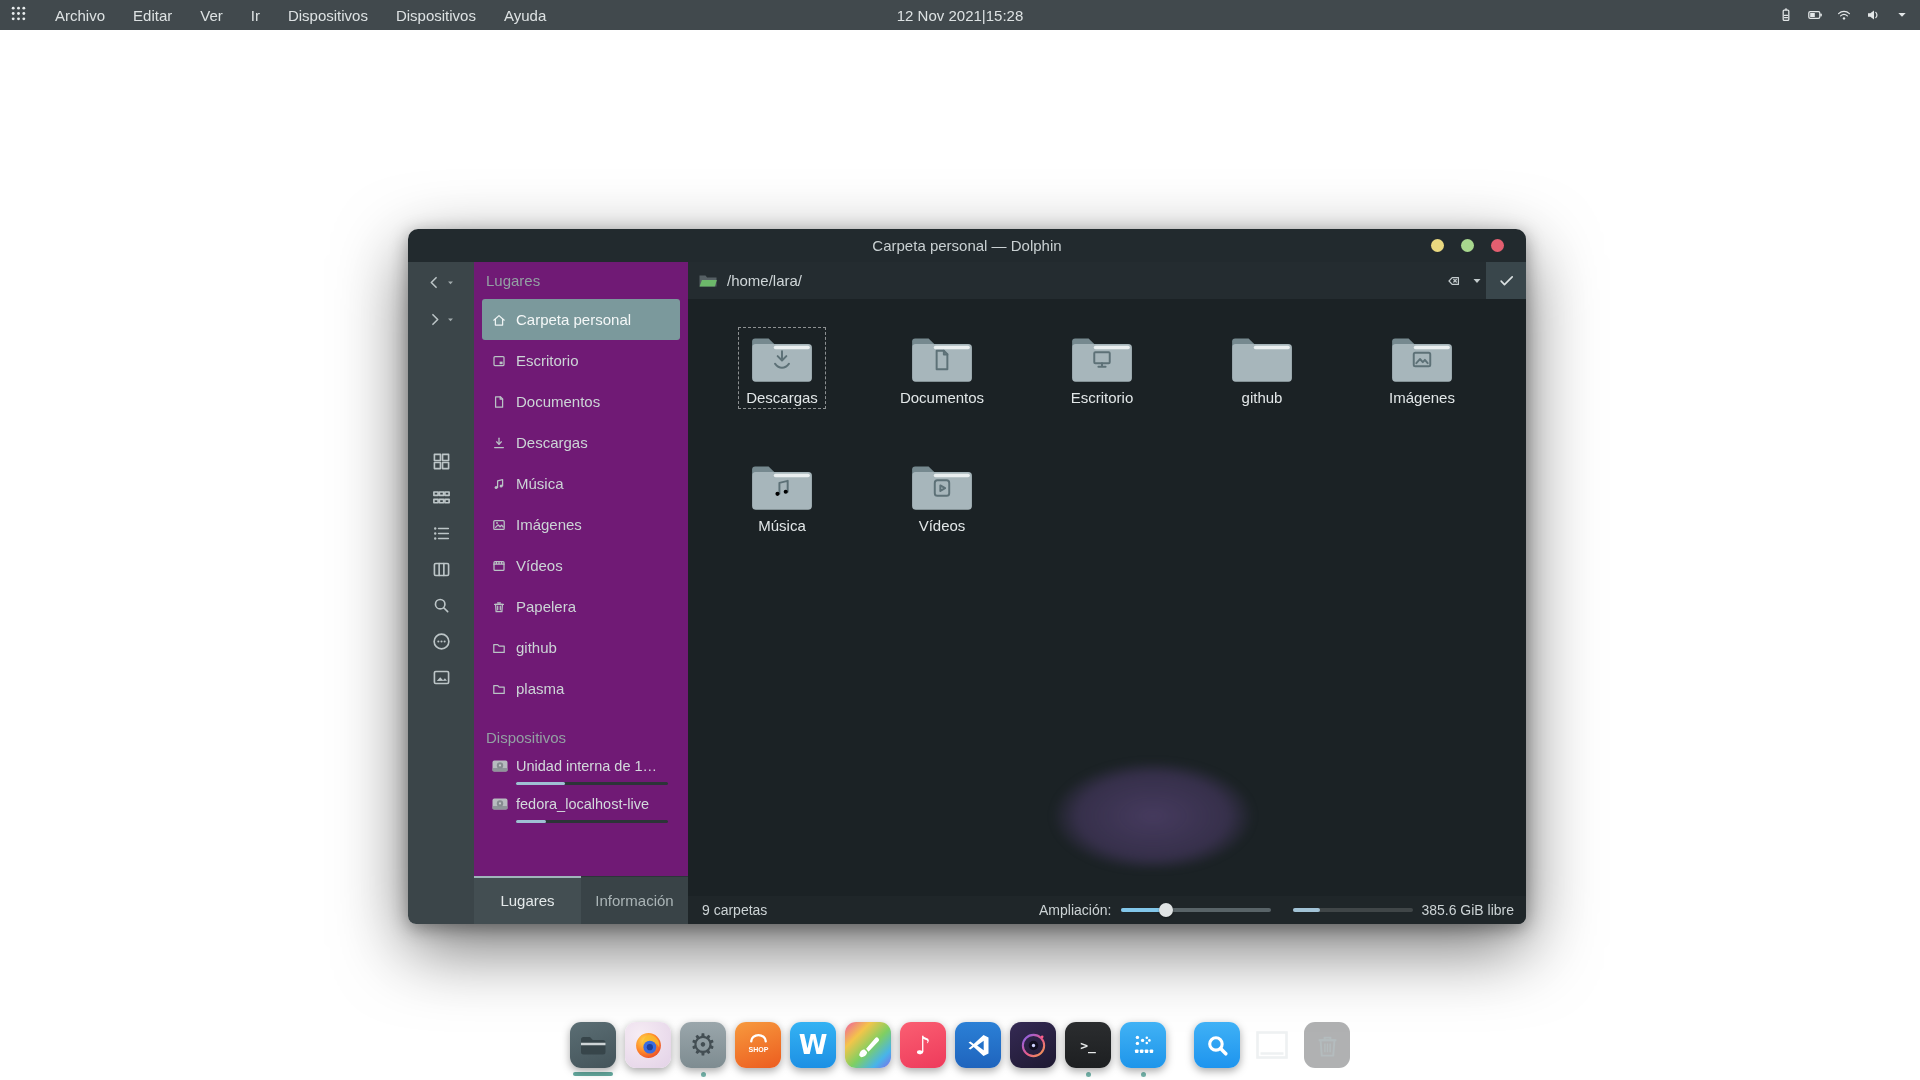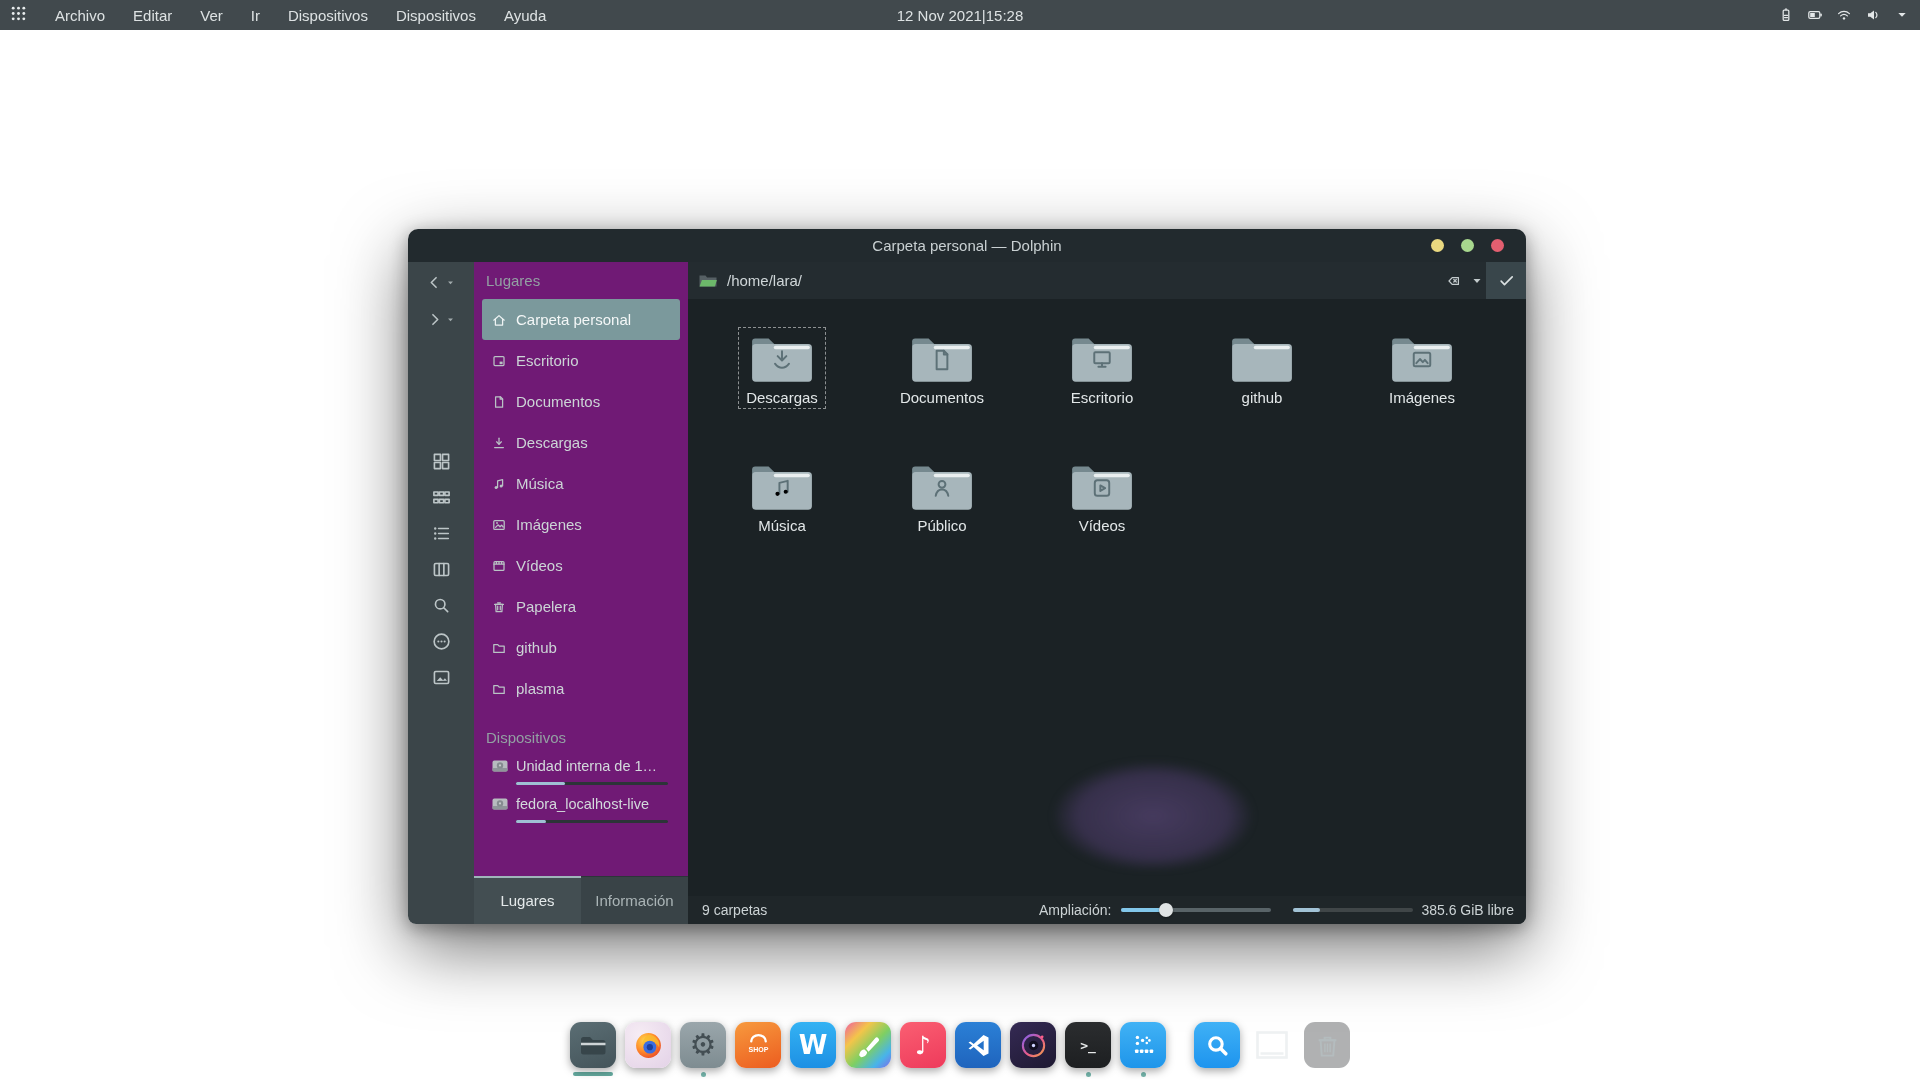--- a/index.html
+++ b/index.html
@@ -504,34 +504,20 @@
                 <div class="flabel">Música</div>
               </div>
             </div>
             <div class="fcell">
               <div class="fbox">
                 <svg width="66" height="54" viewBox="0 0 64 52">
                   <path d="M3 15V10q0-3 3-3h13l6 6z" fill="#76898f"></path>
                   <rect x="3" y="12.5" width="58" height="36.5" rx="3.5" fill="#a7b6bb"></rect>
                   <rect x="24" y="14" width="35" height="3.4" rx="1.7" fill="#f0f4f4" opacity=".92"></rect>
                   <g class="emblem" stroke="#5d7177" transform="translate(20,16)">
-                    <circle cx="12" cy="8.4" r="3.3"></circle>
-                    <path d="M5.9 19.5c.7-4.1 3-6.2 6.1-6.2s5.4 2.1 6.1 6.2"></path>
-                  </g>
-                </svg>
-                <div class="flabel">Público</div>
-              </div>
-            </div>
-            <div class="fcell">
-              <div class="fbox">
-                <svg width="66" height="54" viewBox="0 0 64 52">
-                  <path d="M3 15V10q0-3 3-3h13l6 6z" fill="#76898f"></path>
-                  <rect x="3" y="12.5" width="58" height="36.5" rx="3.5" fill="#a7b6bb"></rect>
-                  <rect x="24" y="14" width="35" height="3.4" rx="1.7" fill="#f0f4f4" opacity=".92"></rect>
-                  <g class="emblem" stroke="#5d7177" transform="translate(20,16)">
                     <rect x="5" y="4.5" width="14" height="15" rx="2.5"></rect>
                     <path d="M10.4 9.4l4.6 2.7-4.6 2.7z"></path>
                   </g>
                 </svg>
                 <div class="flabel">Vídeos</div>
               </div>
             </div>
           </div>
         <div class="blob"></div>
       </div>

